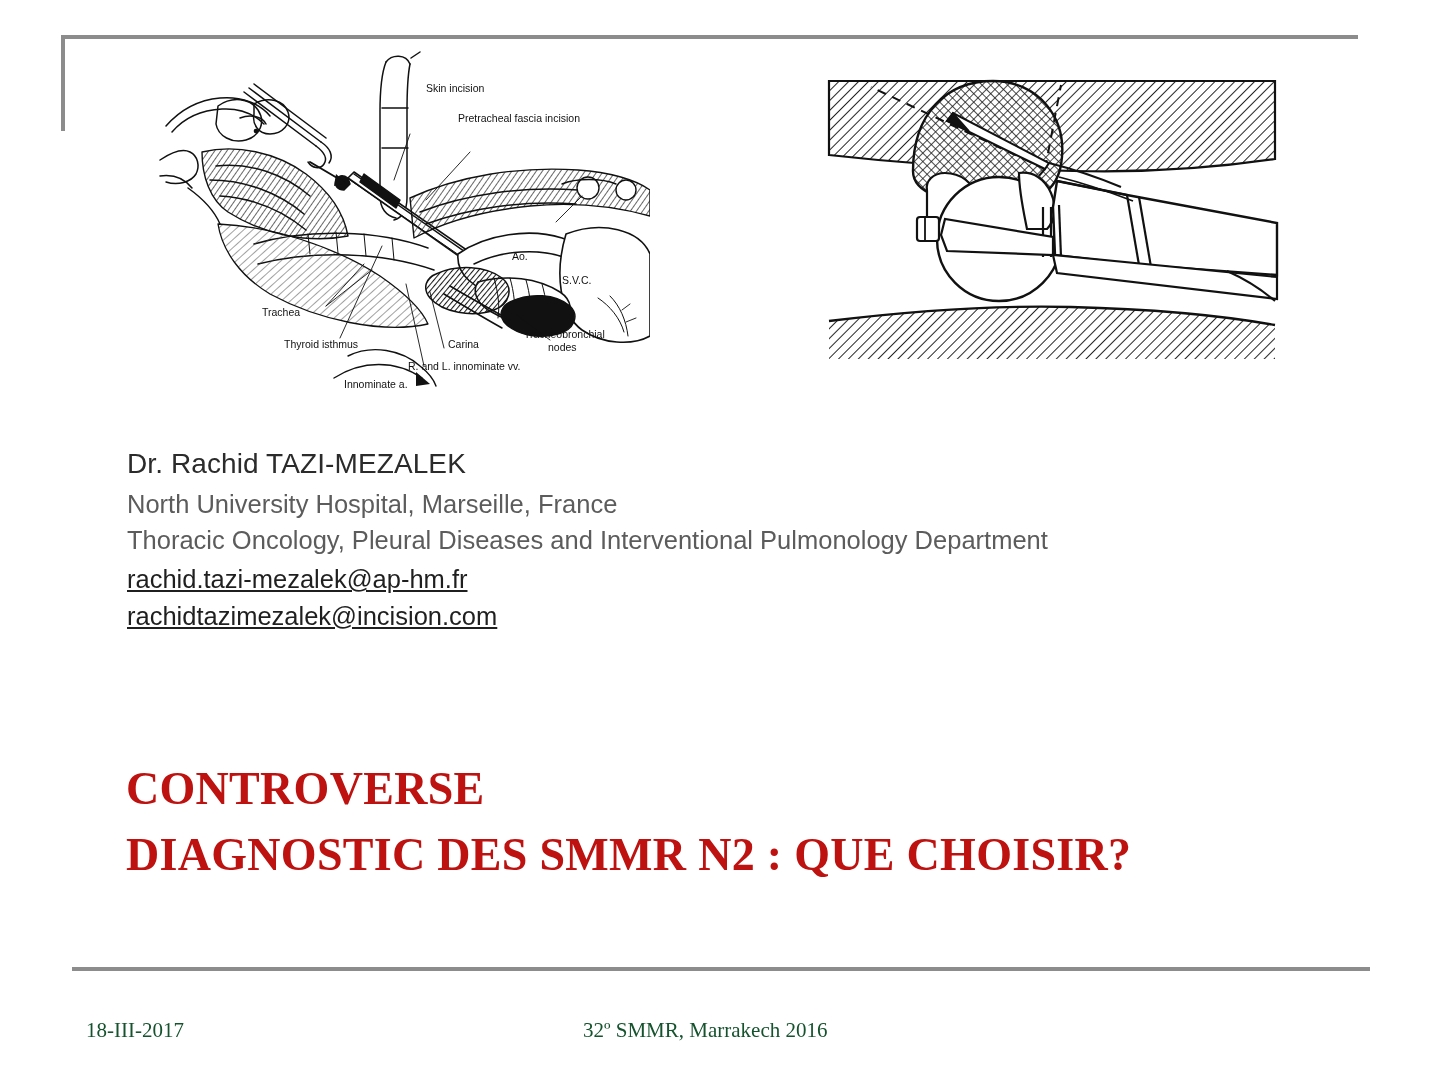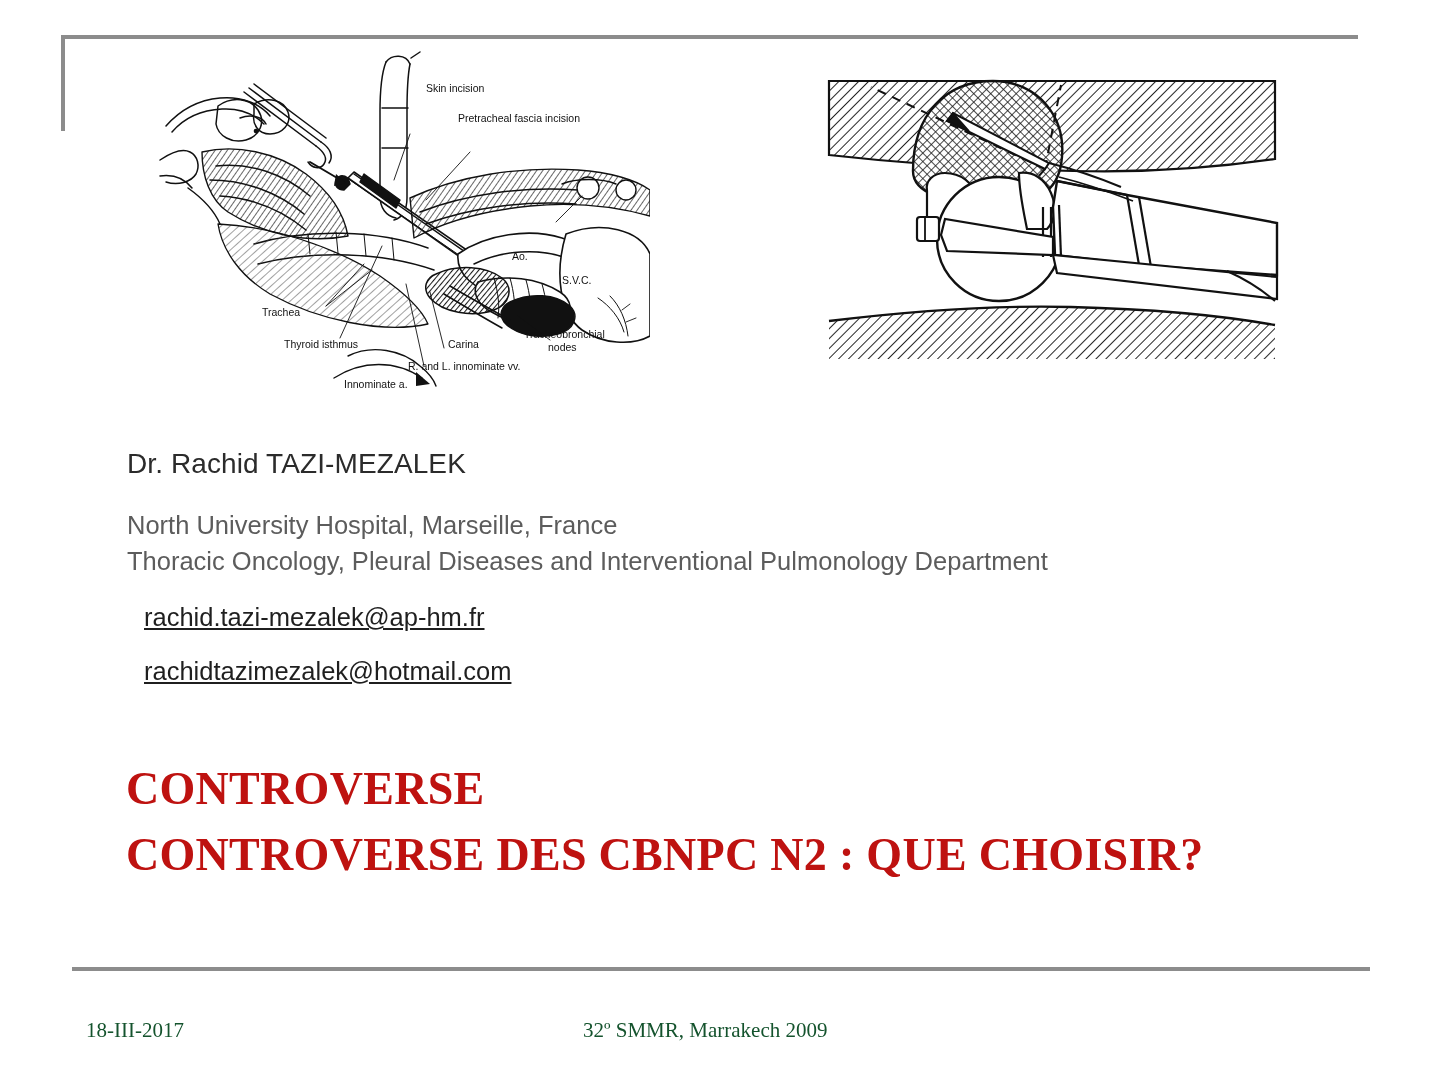--- a/index.html
+++ b/index.html
@@ -68,35 +68,35 @@
     position: absolute;
     left: 127px;
     top: 446px;
     width: 1200px;
   }
   .author-name {
     font-size: 28px;
     color: #2b2b2b;
     line-height: 1.32;
     letter-spacing: 0.1px;
-    margin: 0 0 24px 0;
+    margin: 0 0 3px 0;
     white-space: nowrap;
   }
   .affiliation {
     font-size: 25.5px;
     color: #5c5c5c;
     line-height: 1.42;
     margin: 0;
     white-space: nowrap;
   }
   .email-line {
     font-size: 25.5px;
     color: #1f1f1f;
     line-height: 1.42;
-    margin: 17px;
+    margin: 0;
     white-space: nowrap;
   }
   .email-line span.u {
     text-decoration: underline;
     text-underline-offset: 2px;
   }
   .aff-spacer { height: 3px; }
 
   
   #main-title {
@@ -353,26 +353,26 @@
 
     <div class="affiliation">Thoracic Oncology, Pleural Diseases and Interventional Pulmonology Department</div>
 
     <div class="aff-spacer"></div>
 
     <div class="email-line">
       <span class="u">rachid.tazi-mezalek@ap-hm.fr</span>
     </div>
 
     <div class="email-line">
-      <span class="u">rachidtazimezalek@hotmail.com</span>
+      <span class="u">rachidtazimezalek@incision.com</span>
     </div>
   </div>
 
   <div id="main-title">
     <span class="tline">CONTROVERSE</span>
-    <span class="tline">CONTROVERSE DES CBNPC N2 : QUE CHOISIR?</span>
+    <span class="tline">DIAGNOSTIC DES SMMR N2 : QUE CHOISIR?</span>
   </div>
 
   <div class="footer-text" id="footer-date">18-III-2017</div>
 
-  <div class="footer-text" id="footer-event">32º SMMR, Marrakech 2009</div>
+  <div class="footer-text" id="footer-event">32º SMMR, Marrakech 2016</div>
 
 </div>
 
 </body></html>

